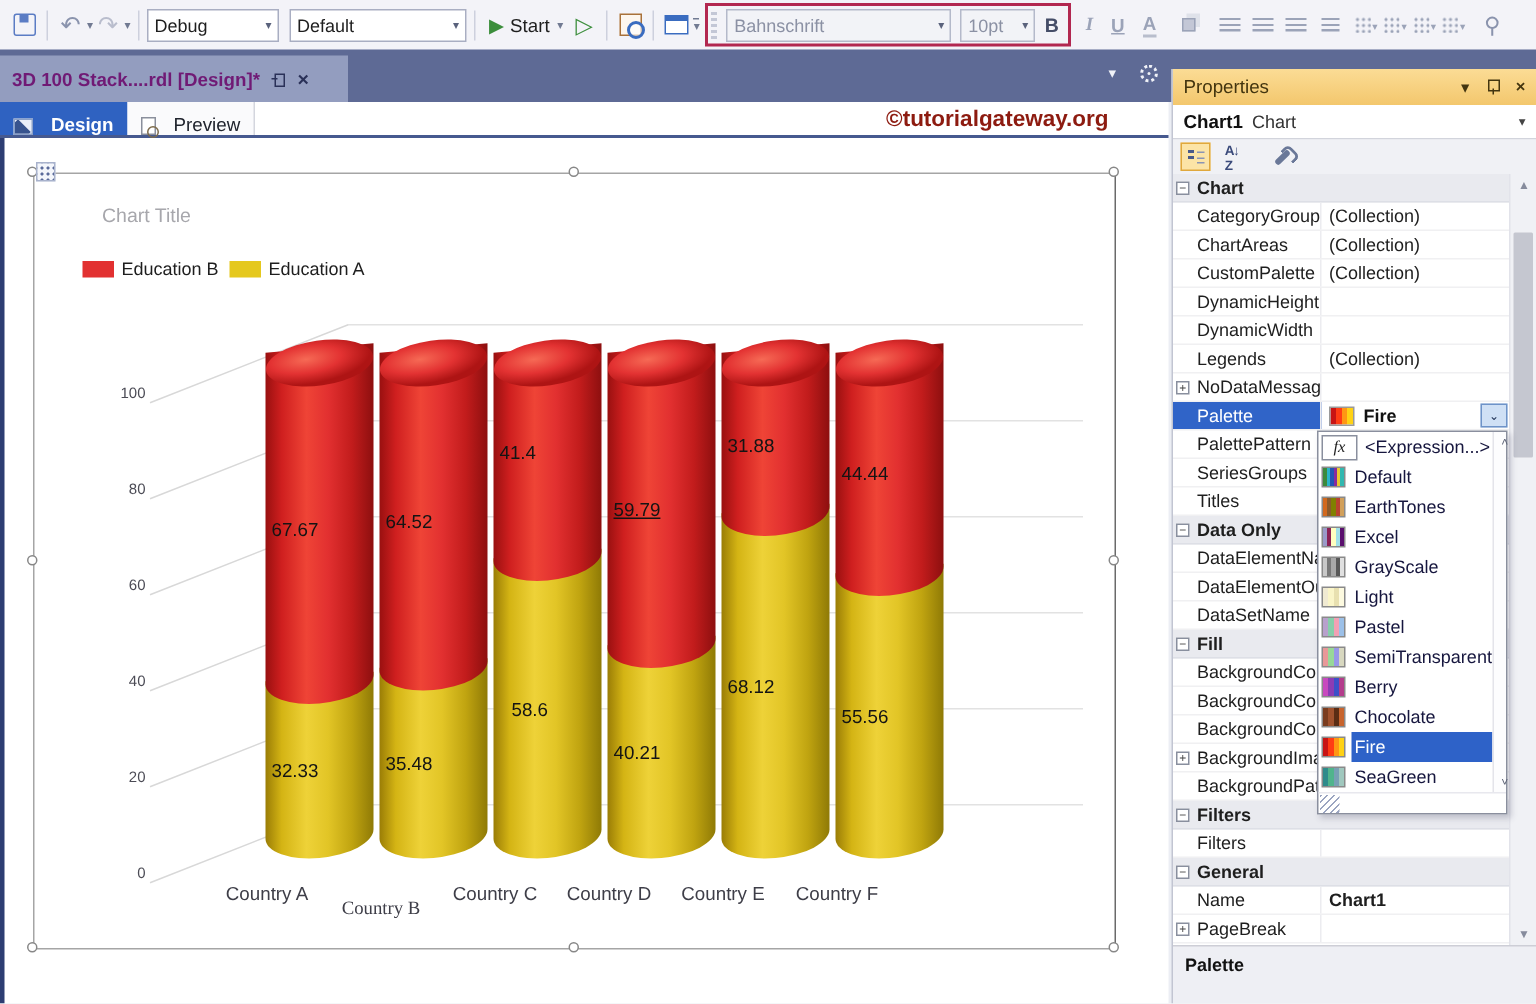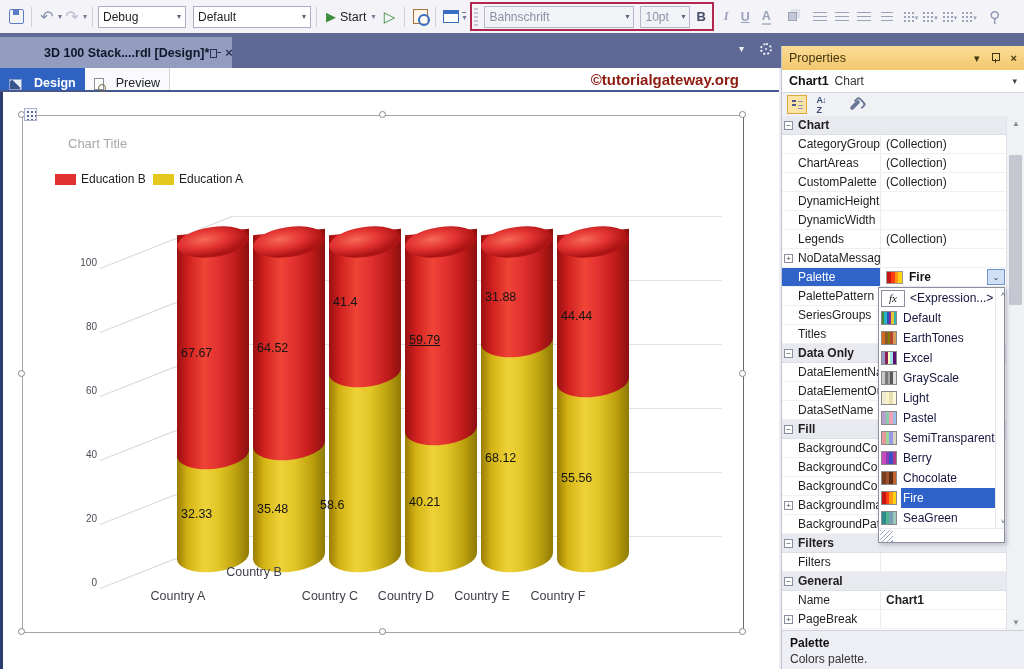--- a/index.html
+++ b/index.html
@@ -33,21 +33,21 @@
   .saveicon::after { content:""; position:absolute; left:3px; top:0; width:6px; height:5px; background:#5b7cc4; }
   .doc-mag { width:15px; height:15px; border:1.5px solid #a8713a; position:relative; background:#fdf6ee; }
   .doc-mag::after { content:""; position:absolute; right:-3px; bottom:-3px; width:8px; height:8px;
     border:2px solid #3a6cc0; border-radius:50%; background:rgba(255,255,255,.6); }
   .win-home { width:16px; height:13px; border:1.5px solid #3a6cc0; border-top-width:4px; position:relative; background:#fff; }
 
   
   #tabstrip { position:absolute; left:0; top:33px; width:1024px; height:35px; background:#5e6a95; }
   .doc-tab { position:absolute; left:0; top:4px; height:31px; width:232px; background:#939dbf;
     display:flex; align-items:center; padding:0 8px; gap:8px; }
-  .doc-tab-title { font-size:12.5px; font-weight:bold; color:#0f172a; white-space:nowrap;margin-left:36px; }
+  .doc-tab-title { font-size:12.5px; font-weight:bold; color:#701a75; white-space:nowrap; }
   .pin-ico { width:9px; height:9px; position:relative; }
   .pin-ico::before { content:""; position:absolute; right:0; top:1px; width:5px; height:7px; border:1.4px solid #2a3158; }
   .pin-ico::after { content:""; position:absolute; left:0; top:4px; width:4px; height:1.4px; background:#2a3158; }
   .doc-close { color:#2a3158; font-size:13px; font-weight:bold; line-height:1; }
   .strip-icons { position:absolute; right:252px; top:10px; display:flex; gap:16px; color:#f0f2f8; }
   .gear { width:12px; height:12px; border:2px dotted #f0f2f8; border-radius:50%; position:relative; }
   .gear::after { content:""; position:absolute; left:3px; top:3px; width:2px; height:2px; background:#f0f2f8; border-radius:50%; }
 
   
   #viewrow { position:absolute; left:0; top:68px; width:779px; height:24px; background:#fff;
@@ -293,26 +293,26 @@
         <div class="cyl-piece" style="left: 177px; top: 140px; width: 72px; height: 237.484px; background: linear-gradient(90deg, rgb(153, 16, 16) 0%, rgb(207, 31, 31) 15%, rgb(239, 68, 54) 38%, rgb(226, 48, 48) 58%, rgb(194, 28, 28) 80%, rgb(141, 15, 15) 100%); transform: skewY(-5deg); border-radius: 0px 0px 50% 50% / 0px 0px 16px 16px;"></div>
         <div class="cyl-piece" style="left: 177px; top: 135px; width: 72px; height: 30px; border-radius: 50%; transform: rotate(-8deg); background: radial-gradient(60% 55% at 38% 38%, rgb(246, 106, 85) 0%, rgb(227, 50, 50) 55%, rgb(174, 20, 20) 100%);"></div>
         <div class="vlabel" style="left: 181px; top: 253.742px;">67.67</div>
         <div class="vlabel" style="left: 181px; top: 415.242px;">32.33</div>
         <div class="xlabel" style="left: 142px; top: 497px;">Country A</div>
         <div class="cyl-piece" style="left: 253px; top: 349.593px; width: 72px; height: 130.407px; background: linear-gradient(90deg, rgb(154, 125, 6) 0%, rgb(212, 180, 20) 15%, rgb(238, 210, 56) 38%, rgb(226, 197, 38) 58%, rgb(192, 164, 16) 80%, rgb(143, 122, 6) 100%); transform: skewY(-5deg); border-radius: 0px 0px 50% 50% / 0px 0px 16px 16px;"></div>
         <div class="cyl-piece" style="left: 253px; top: 140px; width: 72px; height: 227.593px; background: linear-gradient(90deg, rgb(153, 16, 16) 0%, rgb(207, 31, 31) 15%, rgb(239, 68, 54) 38%, rgb(226, 48, 48) 58%, rgb(194, 28, 28) 80%, rgb(141, 15, 15) 100%); transform: skewY(-5deg); border-radius: 0px 0px 50% 50% / 0px 0px 16px 16px;"></div>
         <div class="cyl-piece" style="left: 253px; top: 135px; width: 72px; height: 30px; border-radius: 50%; transform: rotate(-8deg); background: radial-gradient(60% 55% at 38% 38%, rgb(246, 106, 85) 0%, rgb(227, 50, 50) 55%, rgb(174, 20, 20) 100%);"></div>
         <div class="vlabel" style="left: 257px; top: 248.796px;">64.52</div>
         <div class="vlabel" style="left: 257px; top: 410.296px;">35.48</div>
-        <div class="xlabel" style="left: 218px; top: 473px;">Country B</div>
+        <div class="xlabel" style="left: 218px; top: 506px; font-family: Liberation Serif, serif;">Country B</div>
         <div class="cyl-piece" style="left: 329px; top: 276.996px; width: 72px; height: 203.004px; background: linear-gradient(90deg, rgb(154, 125, 6) 0%, rgb(212, 180, 20) 15%, rgb(238, 210, 56) 38%, rgb(226, 197, 38) 58%, rgb(192, 164, 16) 80%, rgb(143, 122, 6) 100%); transform: skewY(-5deg); border-radius: 0px 0px 50% 50% / 0px 0px 16px 16px;"></div>
         <div class="cyl-piece" style="left: 329px; top: 140px; width: 72px; height: 154.996px; background: linear-gradient(90deg, rgb(153, 16, 16) 0%, rgb(207, 31, 31) 15%, rgb(239, 68, 54) 38%, rgb(226, 48, 48) 58%, rgb(194, 28, 28) 80%, rgb(141, 15, 15) 100%); transform: skewY(-5deg); border-radius: 0px 0px 50% 50% / 0px 0px 16px 16px;"></div>
         <div class="cyl-piece" style="left: 329px; top: 135px; width: 72px; height: 30px; border-radius: 50%; transform: rotate(-8deg); background: radial-gradient(60% 55% at 38% 38%, rgb(246, 106, 85) 0%, rgb(227, 50, 50) 55%, rgb(174, 20, 20) 100%);"></div>
         <div class="vlabel" style="left: 333px; top: 203px;">41.4</div>
-        <div class="vlabel" style="left: 320px; top: 373.998px; margin-top: 32px;">58.6</div>
+        <div class="vlabel" style="left: 341px; top: 373.998px;">58.6</div>
         <div class="xlabel" style="left: 294px; top: 497px;">Country C</div>
         <div class="cyl-piece" style="left: 405px; top: 334.741px; width: 72px; height: 145.259px; background: linear-gradient(90deg, rgb(154, 125, 6) 0%, rgb(212, 180, 20) 15%, rgb(238, 210, 56) 38%, rgb(226, 197, 38) 58%, rgb(192, 164, 16) 80%, rgb(143, 122, 6) 100%); transform: skewY(-5deg); border-radius: 0px 0px 50% 50% / 0px 0px 16px 16px;"></div>
         <div class="cyl-piece" style="left: 405px; top: 140px; width: 72px; height: 212.741px; background: linear-gradient(90deg, rgb(153, 16, 16) 0%, rgb(207, 31, 31) 15%, rgb(239, 68, 54) 38%, rgb(226, 48, 48) 58%, rgb(194, 28, 28) 80%, rgb(141, 15, 15) 100%); transform: skewY(-5deg); border-radius: 0px 0px 50% 50% / 0px 0px 16px 16px;"></div>
         <div class="cyl-piece" style="left: 405px; top: 135px; width: 72px; height: 30px; border-radius: 50%; transform: rotate(-8deg); background: radial-gradient(60% 55% at 38% 38%, rgb(246, 106, 85) 0%, rgb(227, 50, 50) 55%, rgb(174, 20, 20) 100%);"></div>
         <div class="vlabel" style="left: 409px; top: 241.37px; text-decoration: underline;">59.79</div>
         <div class="vlabel" style="left: 409px; top: 402.87px;">40.21</div>
         <div class="xlabel" style="left: 370px; top: 497px;">Country D</div>
         <div class="cyl-piece" style="left: 481px; top: 247.103px; width: 72px; height: 232.897px; background: linear-gradient(90deg, rgb(154, 125, 6) 0%, rgb(212, 180, 20) 15%, rgb(238, 210, 56) 38%, rgb(226, 197, 38) 58%, rgb(192, 164, 16) 80%, rgb(143, 122, 6) 100%); transform: skewY(-5deg); border-radius: 0px 0px 50% 50% / 0px 0px 16px 16px;"></div>
         <div class="cyl-piece" style="left: 481px; top: 140px; width: 72px; height: 125.103px; background: linear-gradient(90deg, rgb(153, 16, 16) 0%, rgb(207, 31, 31) 15%, rgb(239, 68, 54) 38%, rgb(226, 48, 48) 58%, rgb(194, 28, 28) 80%, rgb(141, 15, 15) 100%); transform: skewY(-5deg); border-radius: 0px 0px 50% 50% / 0px 0px 16px 16px;"></div>
         <div class="cyl-piece" style="left: 481px; top: 135px; width: 72px; height: 30px; border-radius: 50%; transform: rotate(-8deg); background: radial-gradient(60% 55% at 38% 38%, rgb(246, 106, 85) 0%, rgb(227, 50, 50) 55%, rgb(174, 20, 20) 100%);"></div>
@@ -486,21 +486,20 @@
           </div>
         </div>
       <div class="pp-scroll">
         <span class="sarr" style="top:0;">▲</span>
         <span class="sthumb" style="top:39px;height:150px;"></span>
         <span class="sarr" style="bottom:0;">▼</span>
       </div>
     </div>
     <div class="pp-desc">
       <b>Palette</b>
-      <div>Colors palette.</div>
     </div>
 
     <div id="palette-popup">
       <div class="pop-inner">
         <div class="pop-items" id="pop-items">
             <div class="pop-row exp">
               <div class="fx-btn">fx</div>
               <div class="lb">&lt;Expression...&gt;</div>
             </div>
             <div class="pop-row">

